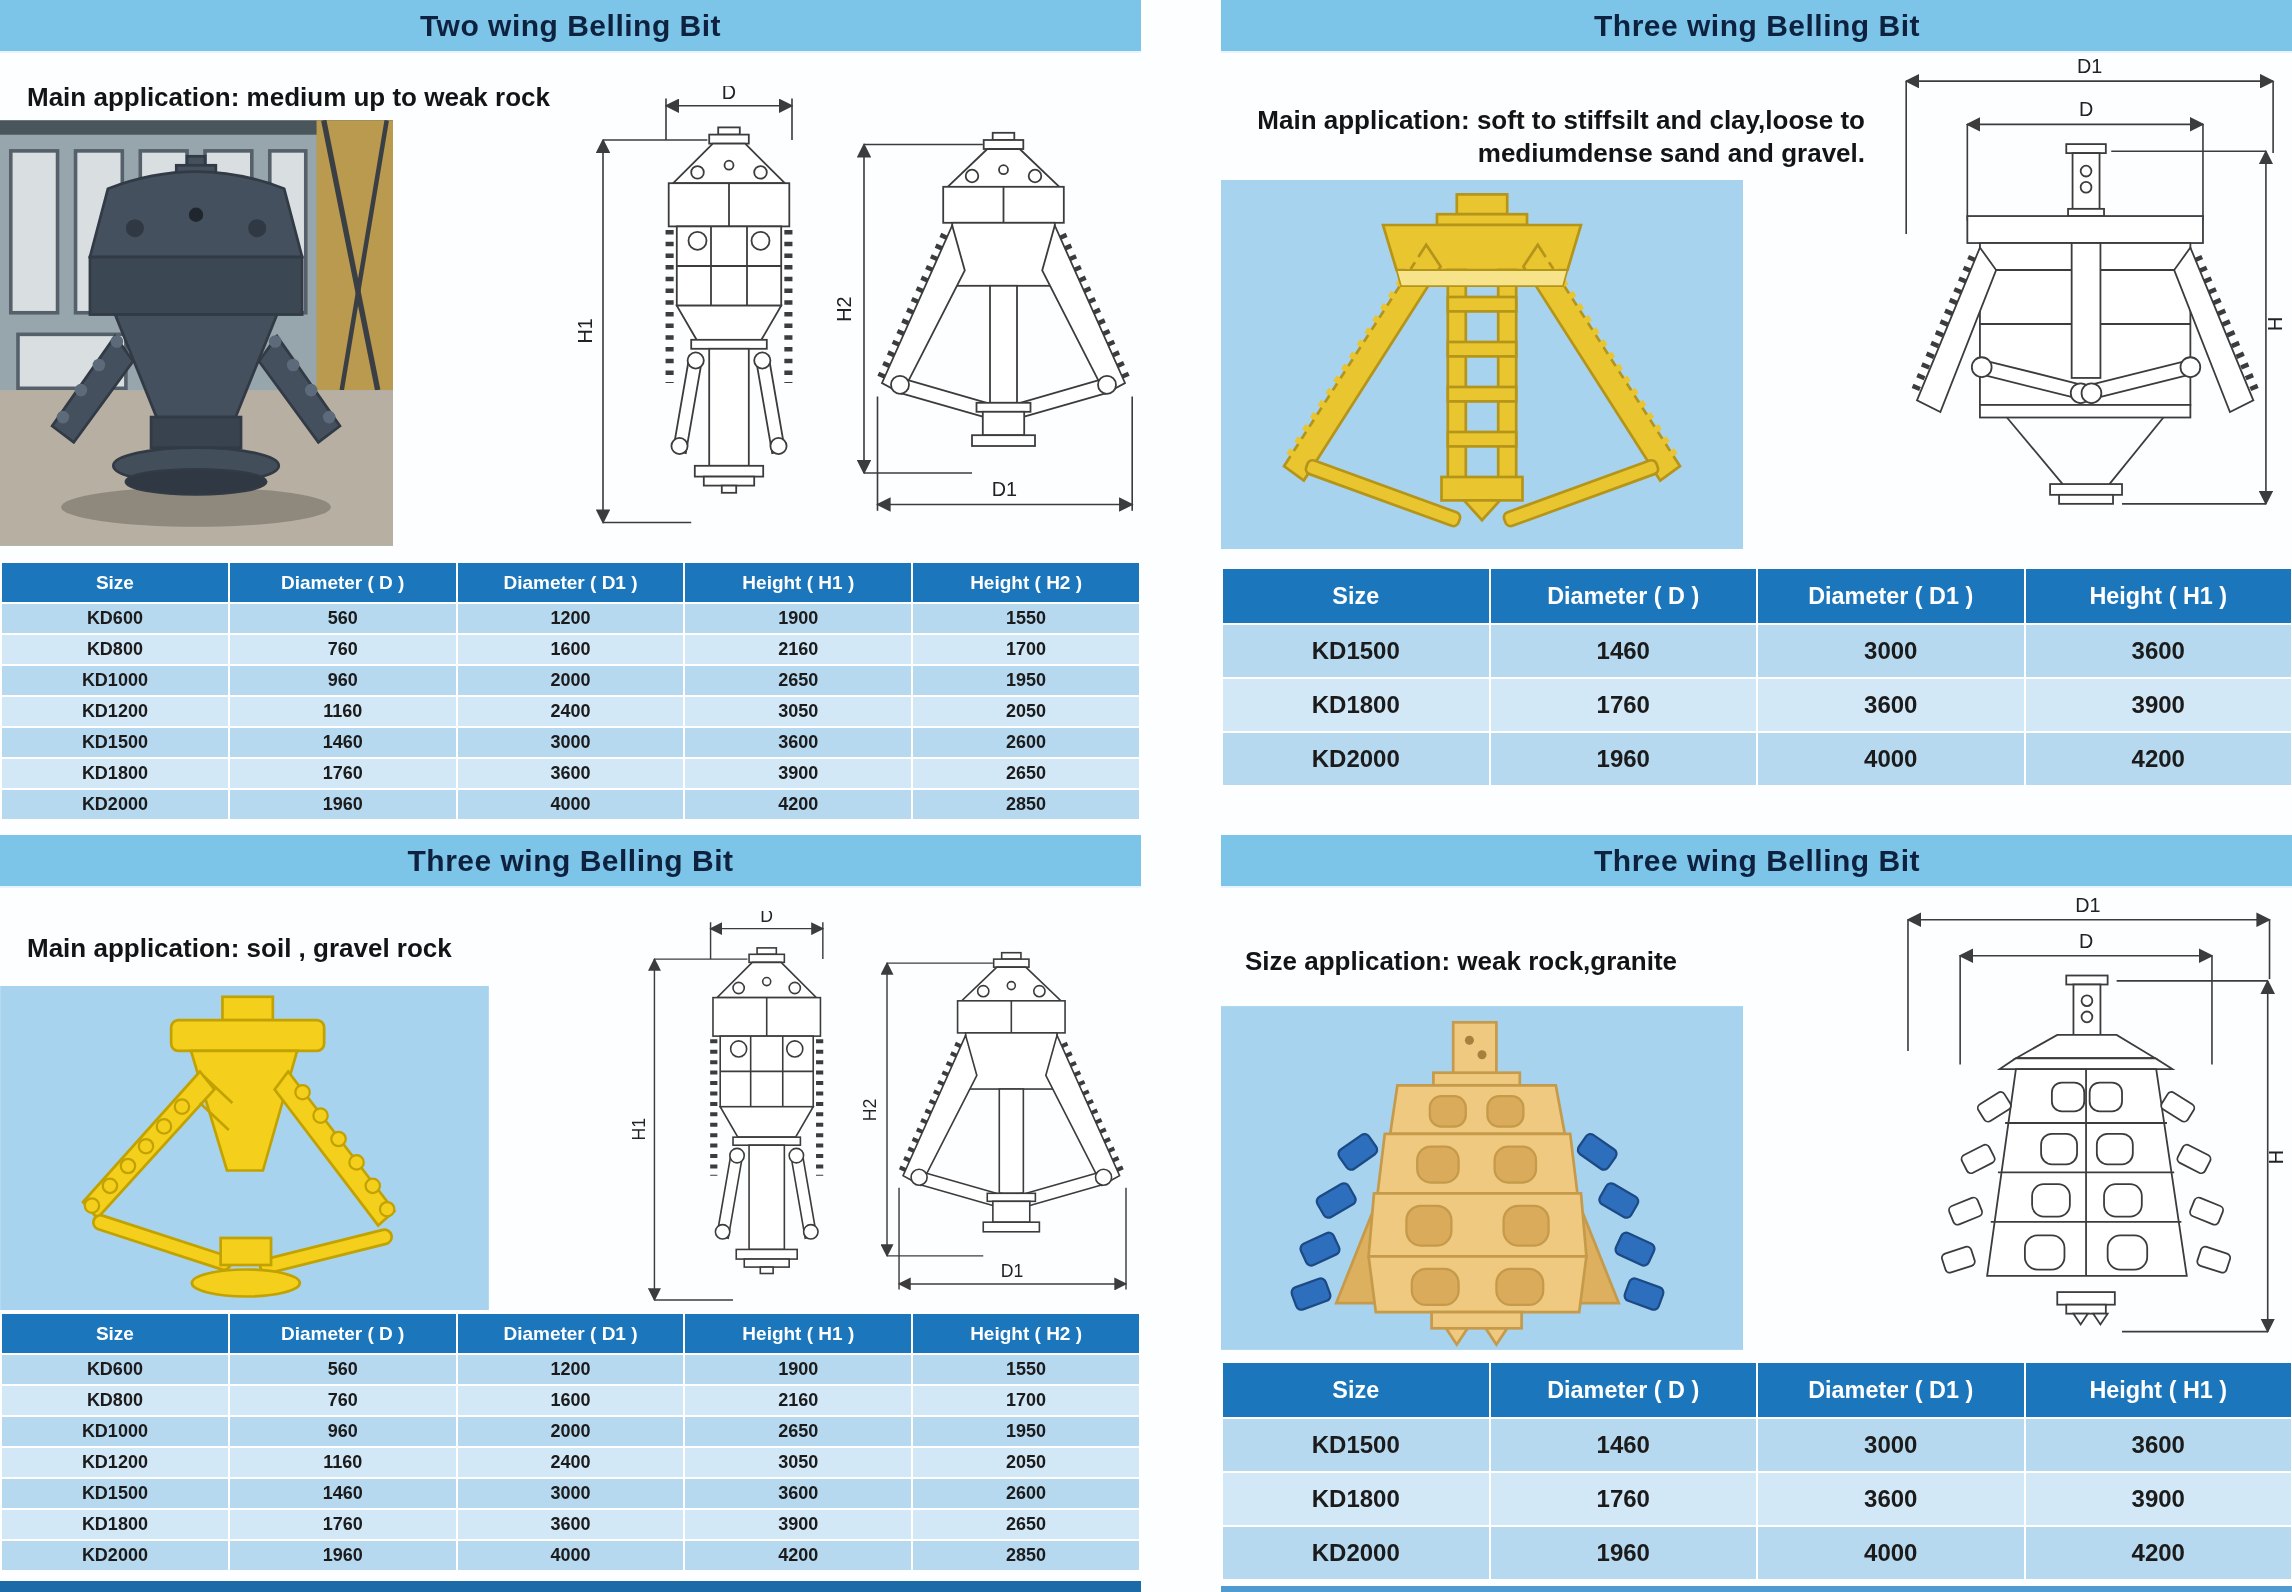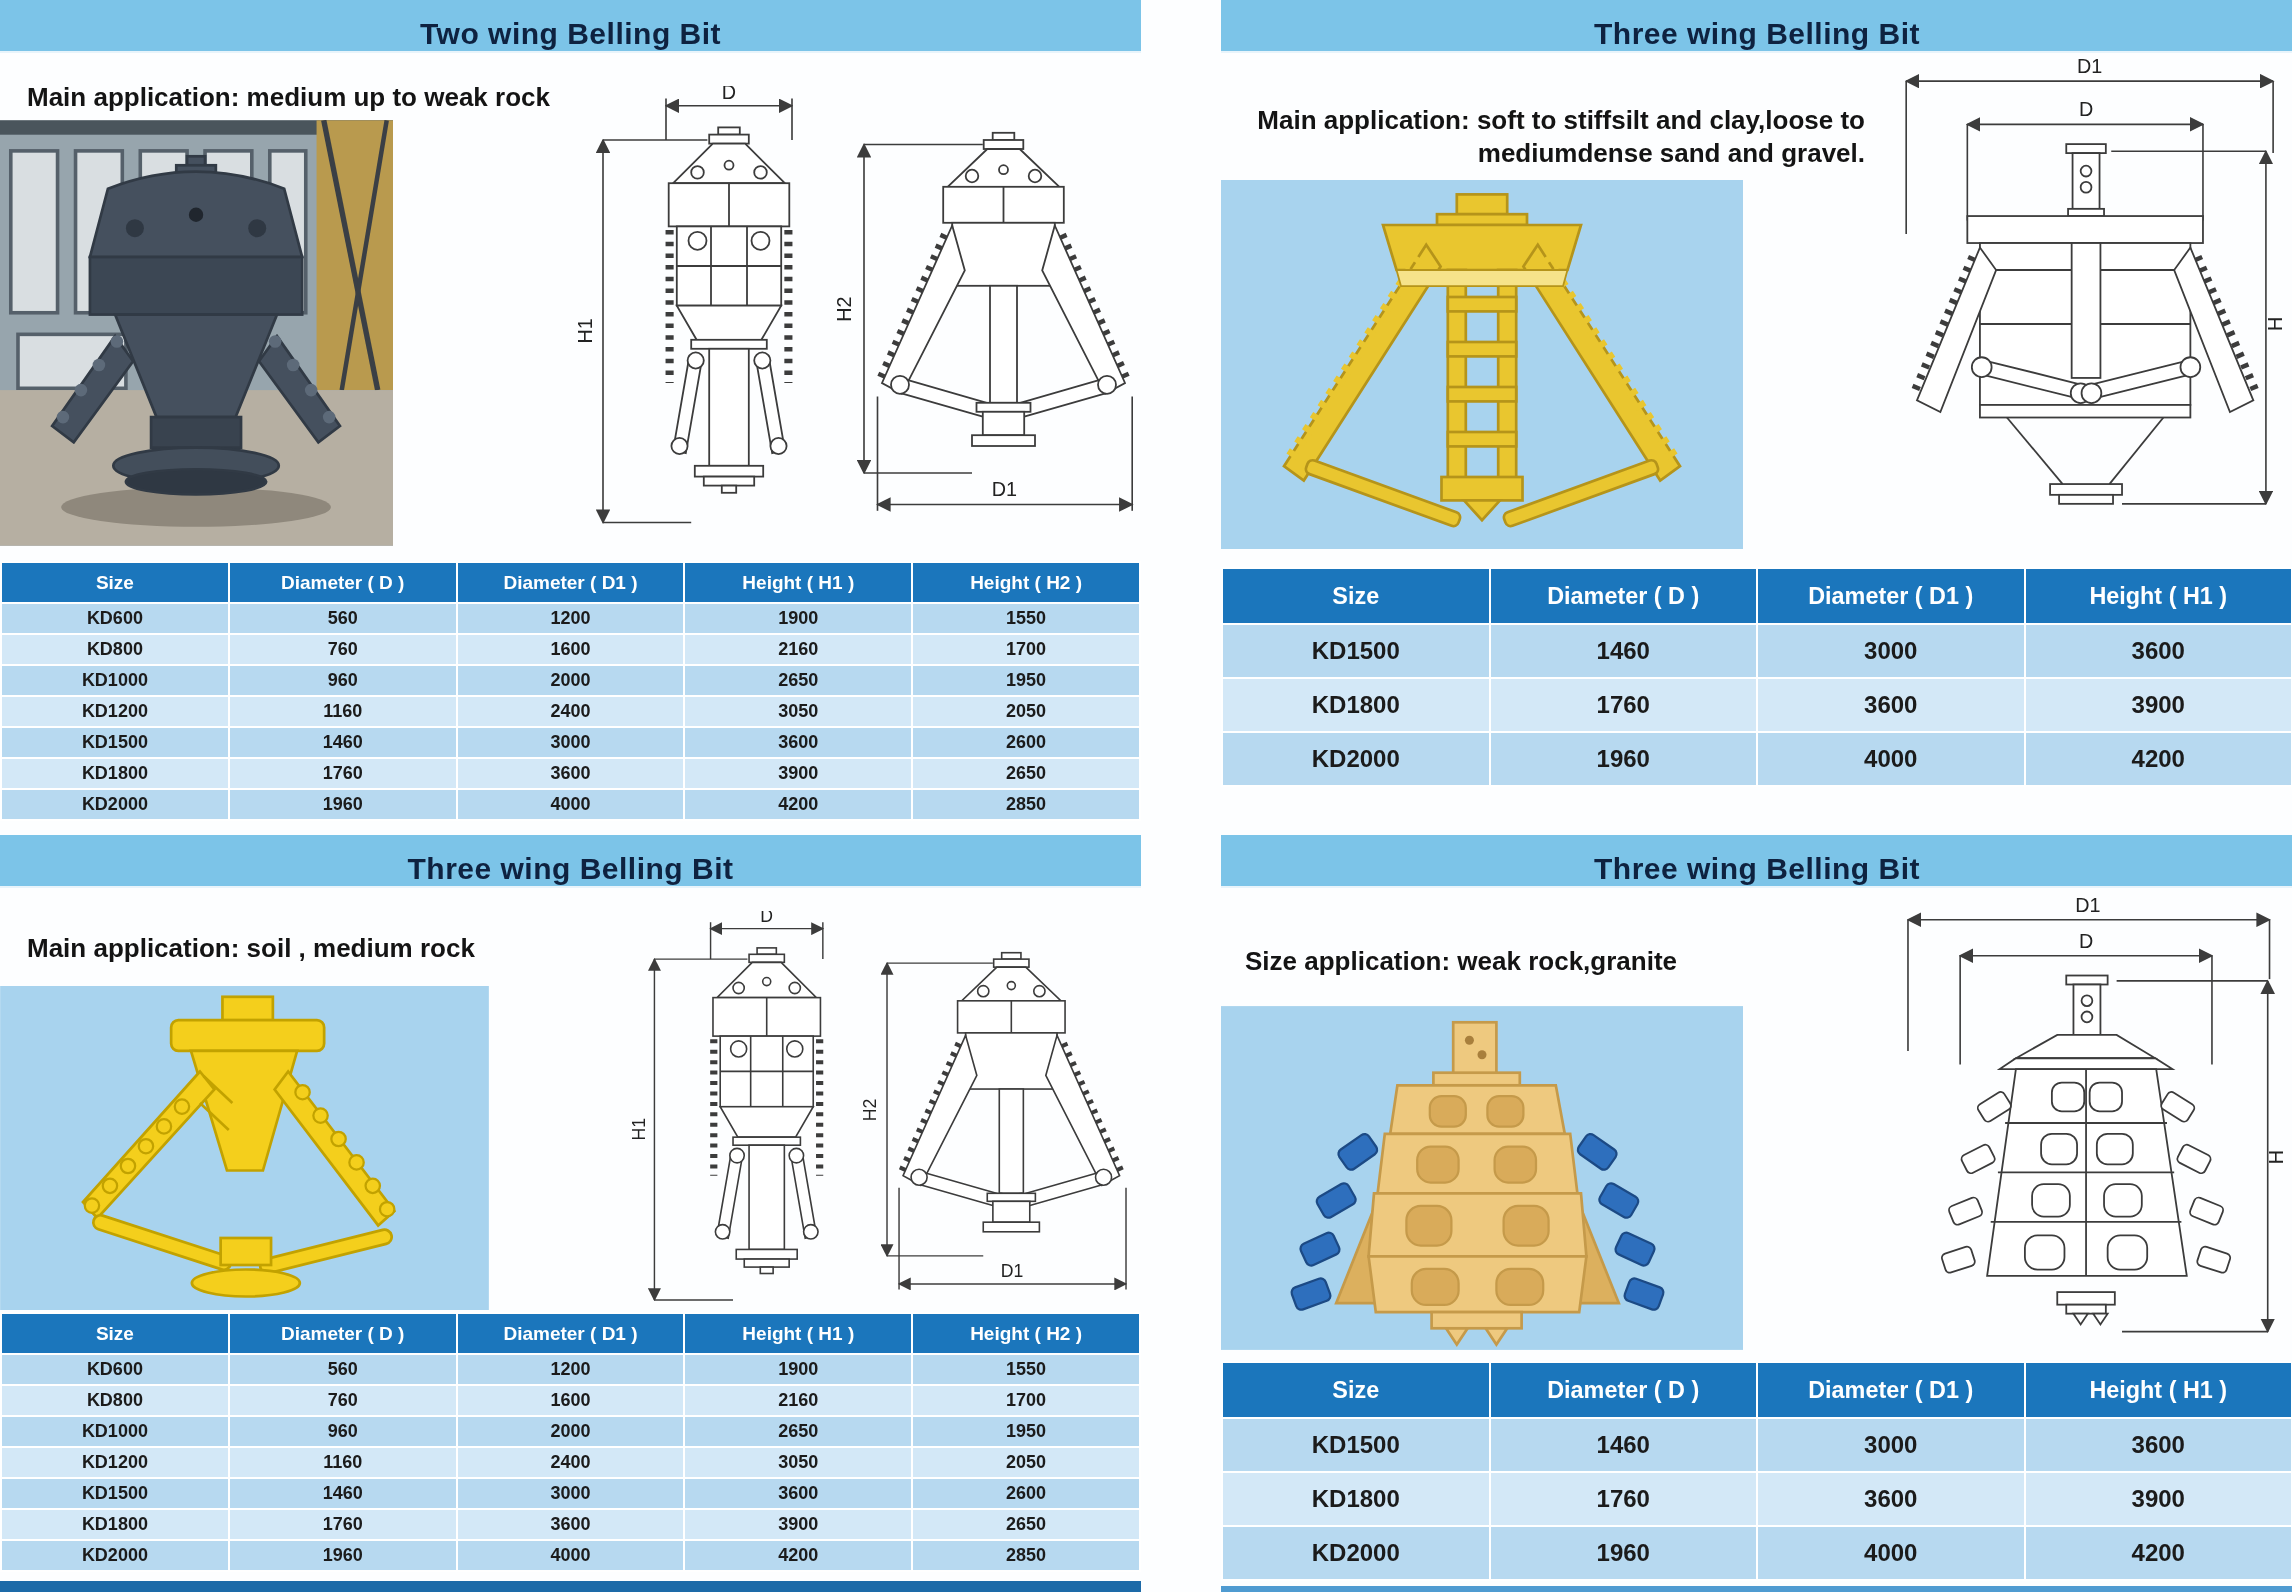--- a/index.html
+++ b/index.html
@@ -1,17 +1,17 @@
 <!DOCTYPE html>
 <html style="font-size:14.4px"><head>
 <meta charset="utf-8">
 <style>
   html,body{margin:0;padding:0;background:#fff;}
   .page{position:relative;width:2293px;height:1592px;background:#fdfeff;font-family:"Liberation Sans",sans-serif;overflow:hidden;}
-  .banner{position:absolute;background:#7cc4e8;display:flex;align-items:flex-end;justify-content:center;
+  .banner{position:absolute;background:#7cc4e8;display:flex;align-items:center;justify-content:center;
           font-size:30px;font-weight:bold;color:#0e2240;letter-spacing:0.5px;border-bottom:2.7px solid #e8f4fb;}
   .app{position:absolute;font-size:26px;font-weight:bold;color:#141414;line-height:1.25;}
   .nowrap{white-space:nowrap;}
   .centered{text-align:right;}
   table.tbl{position:absolute;border-collapse:collapse;table-layout:fixed;}
   .tbl th{background:#1b76bc;color:#fff;font-weight:bold;text-align:center;border:2.7px solid #fff;}
   .tbl td{text-align:center;color:#1b1b1b;font-weight:bold;border:2.7px solid #fff;}
   .tbl tbody tr:nth-child(odd) td{background:#b7d9f0;}
   .tbl tbody tr:nth-child(even) td{background:#d3e8f7;}
   .tbl-left th{height:37px;font-size:19px;}
@@ -227,21 +227,21 @@
           <td>4000</td>
           <td>4200</td>
           <td>2850</td>
         </tr>
       </tbody>
   </table>
 
   <div class="banner" style="left:0;top:835px;width:1141px;height:51px">
     <span>Three wing Belling Bit</span>
   </div>
-  <div class="app nowrap" style="left:27px;top:932px">Main application: soil , medium rock</div>
+  <div class="app nowrap" style="left:27px;top:932px">Main application: soil , gravel rock</div>
 
   <svg viewBox="0 0 543 360" style="left:0;top:986px" width="489" height="324">
     <rect x="0" y="0" width="543" height="360" fill="#a8d3ee"></rect>
     <g fill="#f4cf1c" stroke="#c2a200" stroke-width="3">
       <rect x="247" y="12" width="56" height="26"></rect>
       <rect x="190" y="38" width="170" height="34" rx="8"></rect>
       <polygon points="212,72 330,72 292,205 252,205"></polygon>
       <polygon points="222,95 92,240 108,258 238,115"></polygon>
       <polygon points="320,95 438,250 420,266 305,115"></polygon>
       <rect x="-80" y="-8" width="160" height="16" rx="8" transform="translate(180,285) rotate(18)"></rect>

